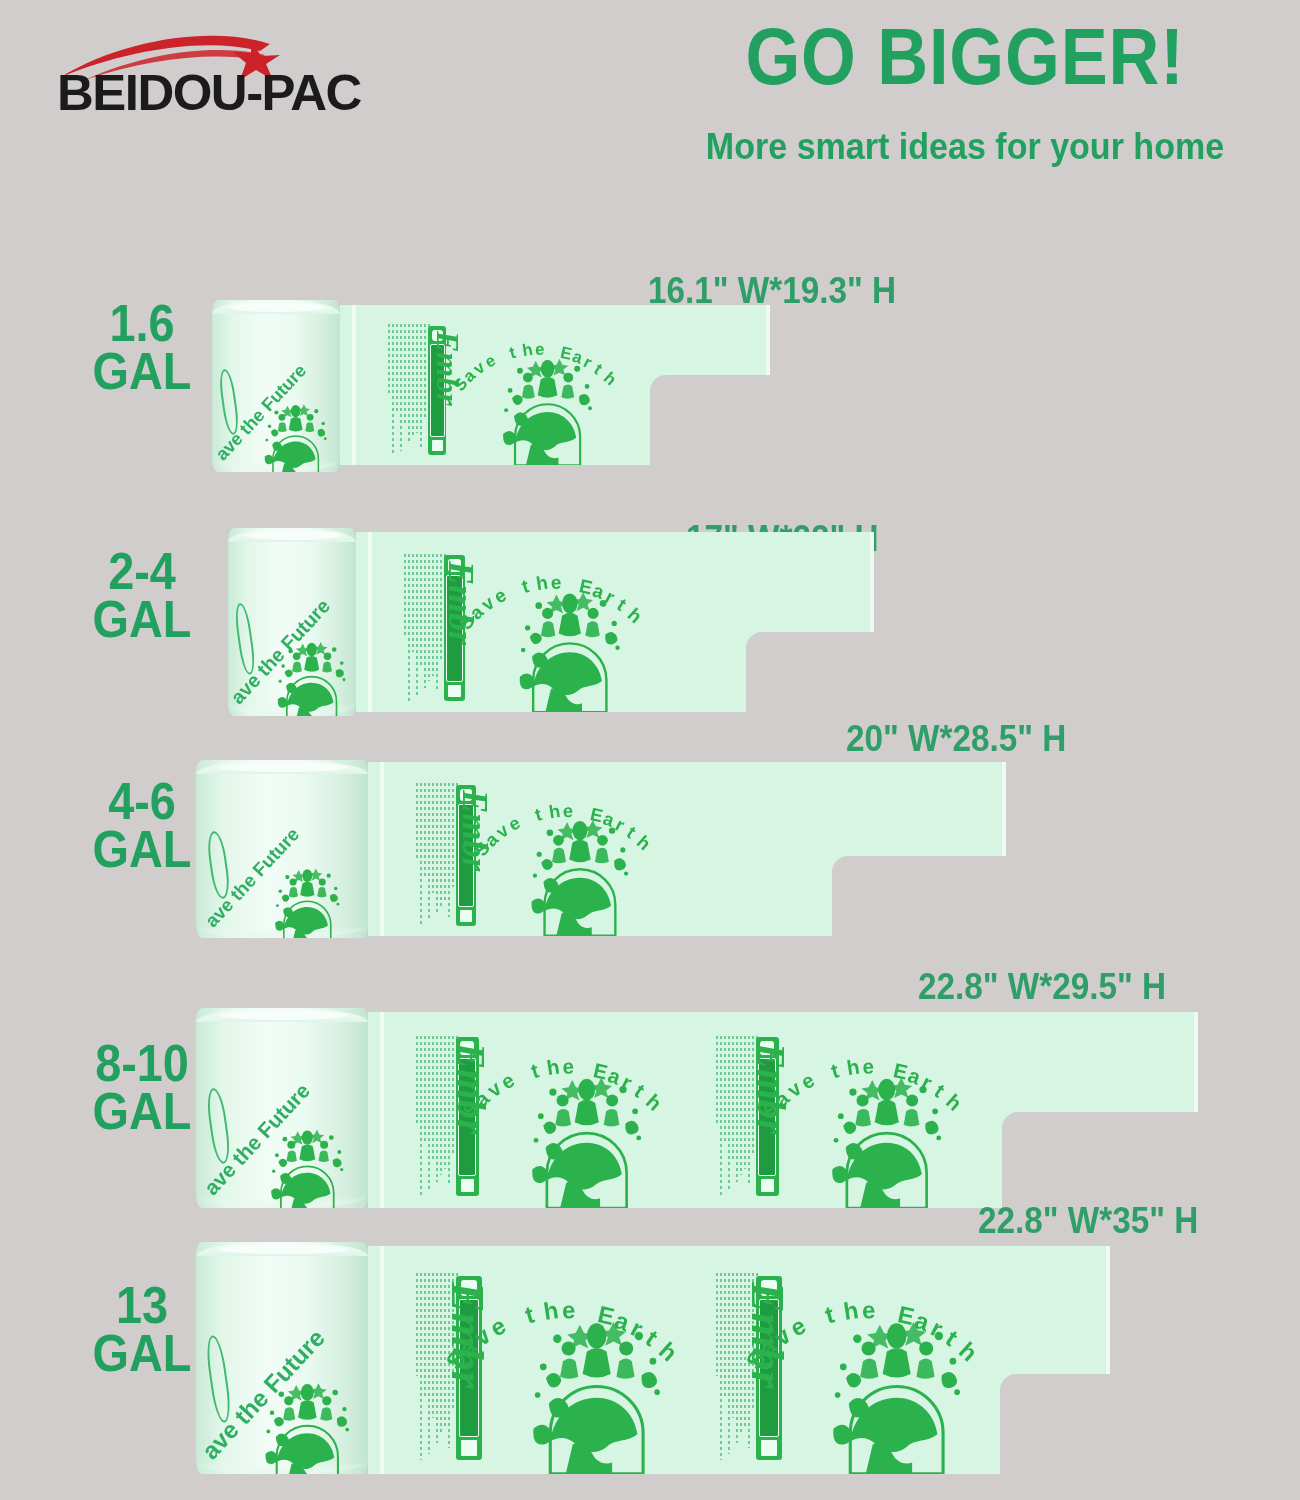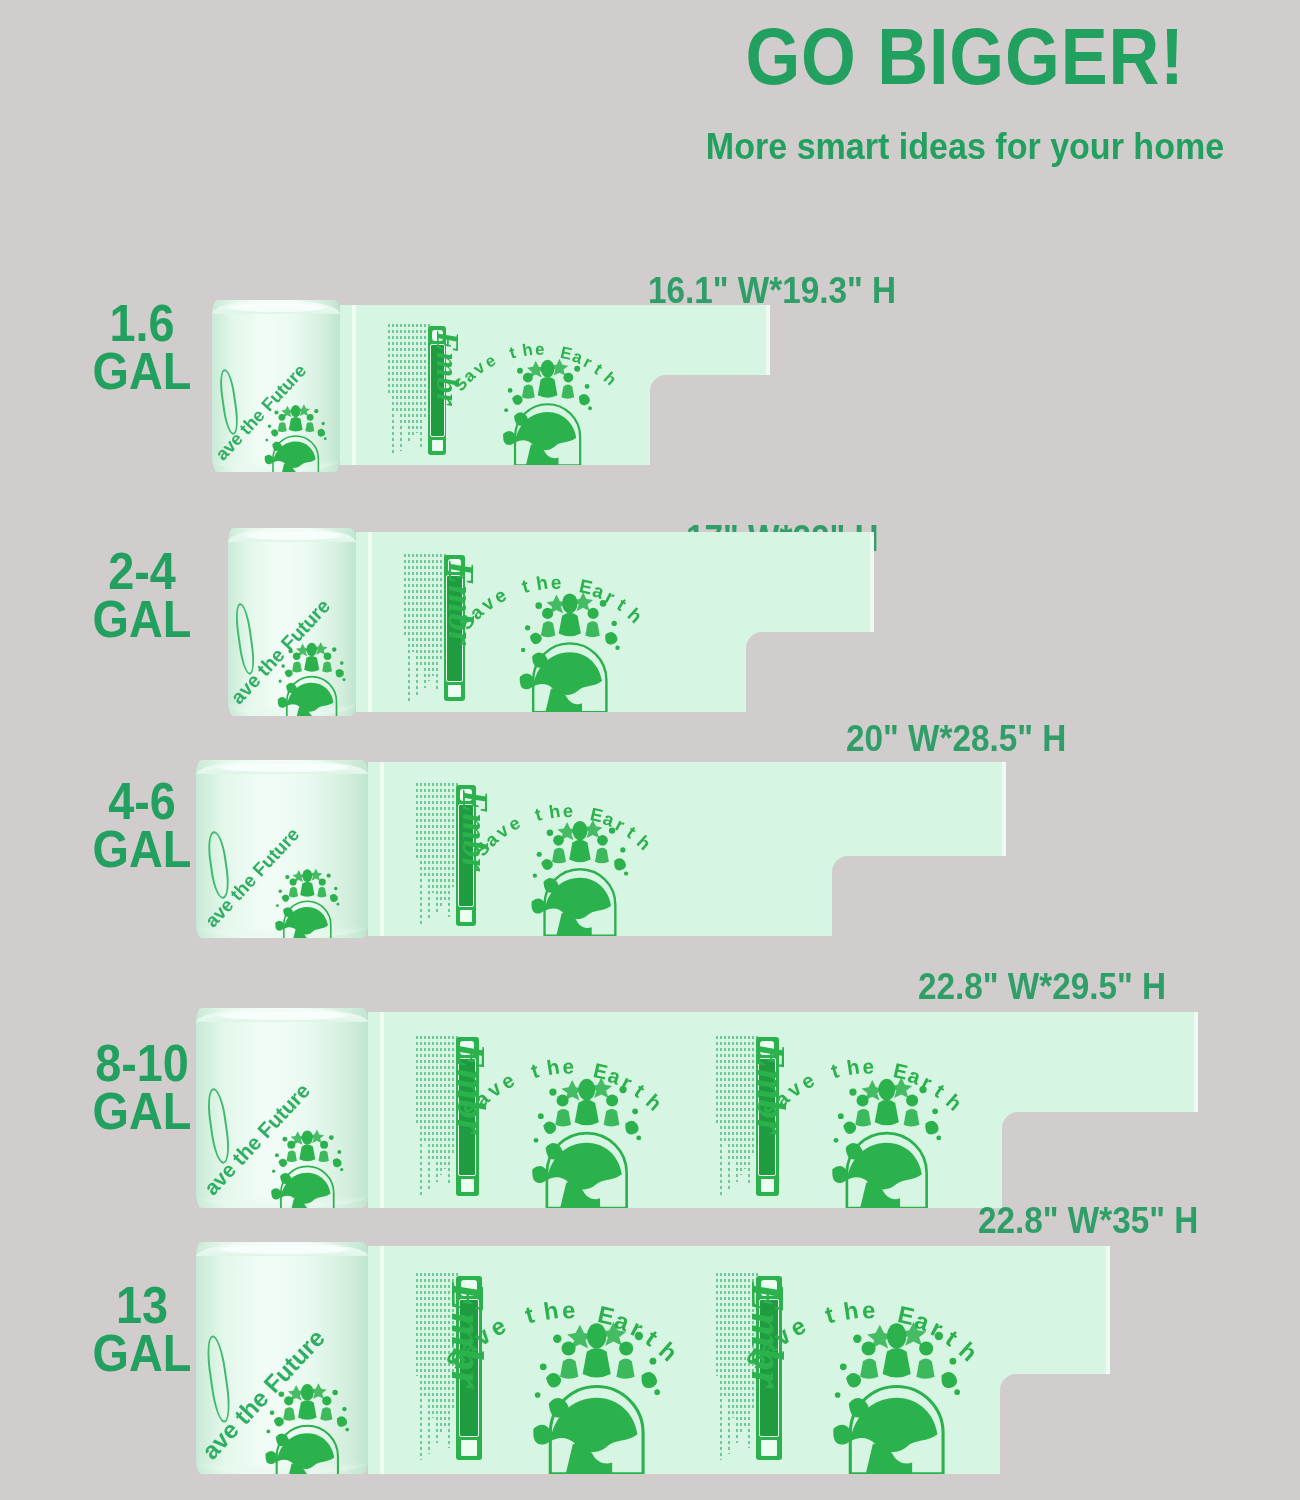--- a/index.html
+++ b/index.html
@@ -106,20 +106,28 @@
     position:absolute;left:0;top:0;
     font-family:"Liberation Sans",sans-serif;font-weight:bold;
     color:#2bb24c;transform-origin:0 0;
   }
 </style>
 </head>
 <body>
 
 <div class="header">
 
+  <div class="logo">
+    <svg class="logo-swoosh" viewBox="0 0 380 52">
+      <path d="M6 47 C70 8 160 -4 215 14 L205 21 C150 7 72 20 6 47 Z" fill="#cc2229"></path>
+      <path d="M30 50 C95 20 165 14 210 25 L203 30 C158 22 95 28 30 50 Z" fill="#cc2229" opacity="0.85"></path>
+      <path d="M196 10 L206 26 L225 25 L211 34 L218 50 L201 40 L185 50 L191 33 L178 22 L196 23 Z" fill="#cc2229"></path>
+    </svg>
+    <div class="logo-text">BEIDOU-PAC</div>
+  </div>
 
   <div class="headline">GO BIGGER!</div>
   <div class="subhead">More smart ideas for your home</div>
 </div>
 
 <div id="rows-root">
     <div class="gal-label" style="left: 62px; top: 300px; width: 160px; font-size: 52px;">
       <span class="gal-num">1.6</span>
       <span class="gal-unit">GAL</span>
     </div>

